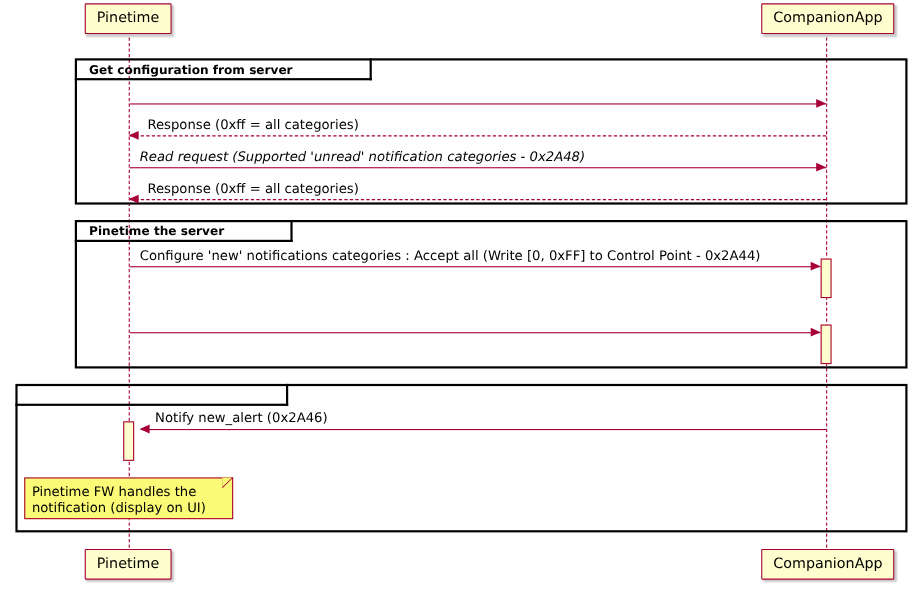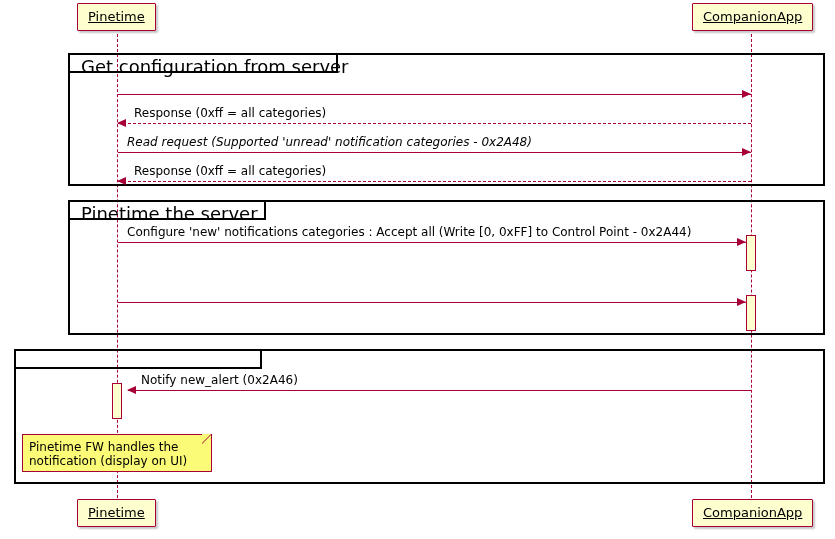--- a/index.html
+++ b/index.html
@@ -22,21 +22,20 @@
     background: #fefece;
     border: 1px solid #a80036;
     color: #000000;
     font-size: 13px;
     line-height: 1;
     padding: 6px 10px 7px 10px;
     white-space: nowrap;
     box-sizing: border-box;
     border-radius: 1px;
     box-shadow: 2px 2px 2px rgba(0,0,0,0.22);
-    text-decoration: underline;
   }
   .lifeline {
     position: absolute;
     width: 0;
     border-left: 1px dashed #a80036;
   }
   .activation {
     position: absolute;
     width: 10px;
     background: #fefece;
@@ -51,22 +50,22 @@
   }
   .group-tab {
     position: absolute;
     border-right: 2px solid #000000;
     border-bottom: 2px solid #000000;
     box-sizing: border-box;
     background: transparent;
   }
   .group-label {
     position: absolute;
-    font-size: 18px;
-    font-weight: normal;
+    font-size: 11px;
+    font-weight: bold;
     color: #000000;
     white-space: nowrap;
     line-height: 1;
   }
   .arrow-line {
     position: absolute;
     height: 0;
     border-top: 1px solid #a80036;
   }
   .arrow-line.dotted {

